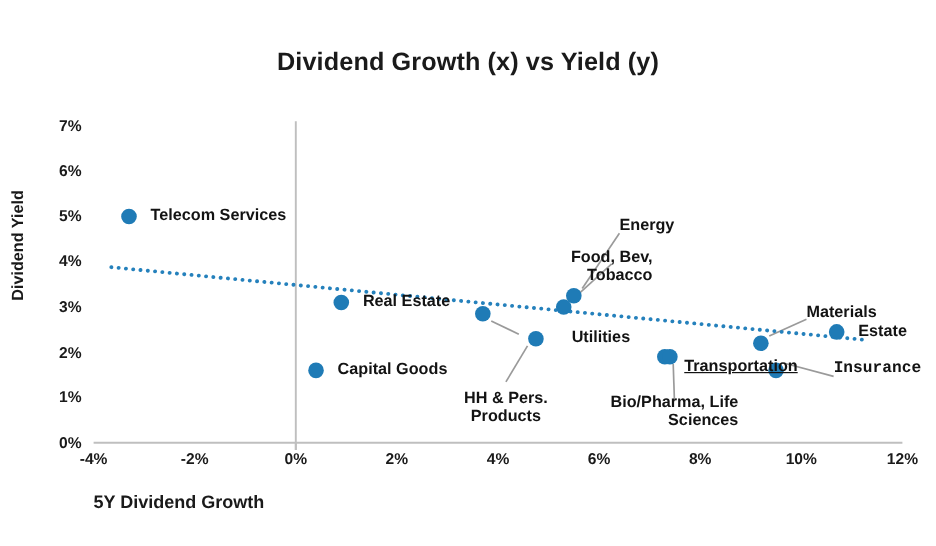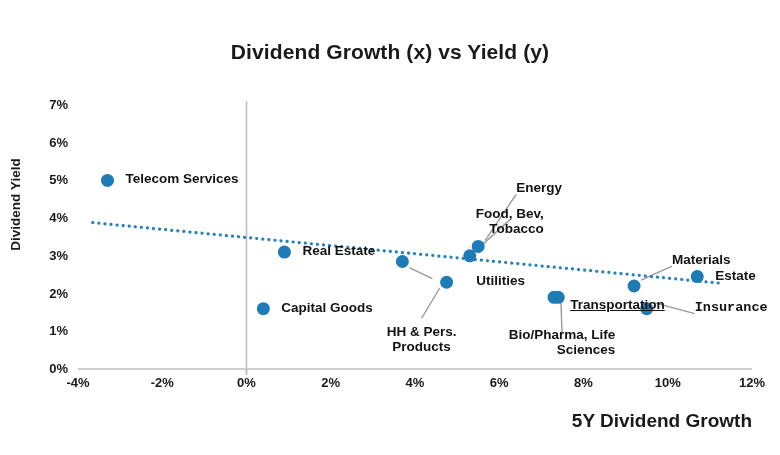--- a/index.html
+++ b/index.html
@@ -37,22 +37,22 @@
     font-weight: bold;
     color: #1a1a1a;
     transform: rotate(-90deg);
     transform-origin: center center;
   }
   .axis-title-x {
     position: absolute;
     left: 78px;
     top: 398px;
     width: 674px;
-    text-align: right;
-    font-size: 19px;
+    text-align: left;
+    font-size: 15px;
     font-weight: bold;
     color: #1a1a1a;
   }
   .tick-y {
     position: absolute;
     right: 0;
     width: 46px;
     text-align: right;
     font-size: 13px;
     font-weight: bold;

